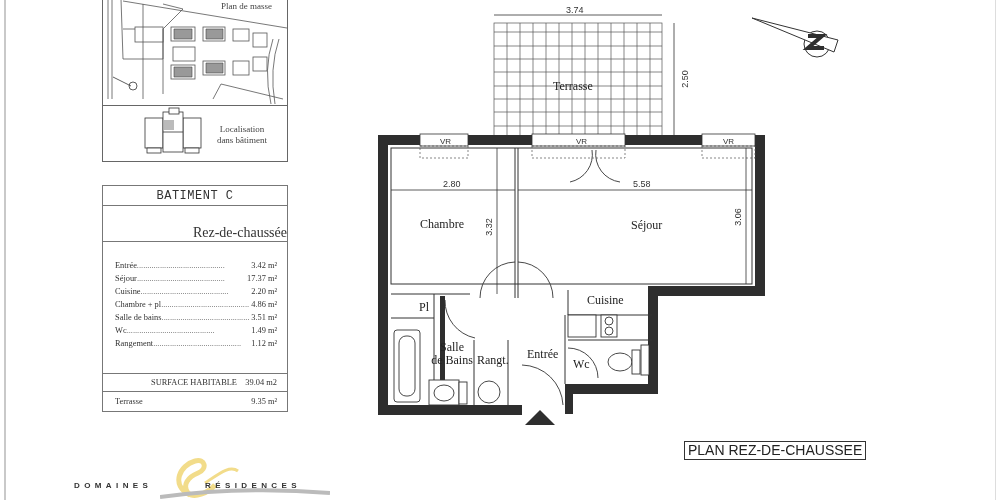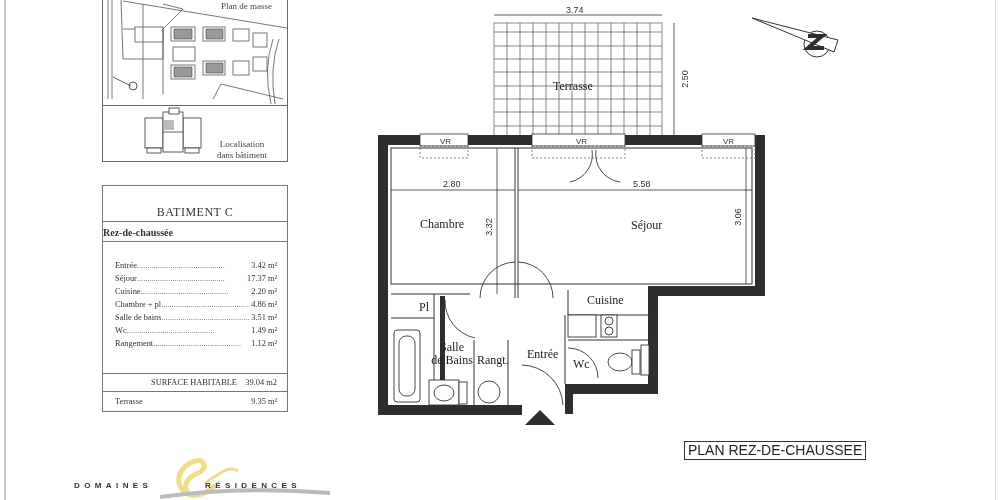--- a/index.html
+++ b/index.html
@@ -13,21 +13,21 @@
   .box { position:absolute; border:1px solid #666; background:#fff; }
   .masse-label { position:absolute; font-size:9px; color:#444; }
   .loc-label { position:absolute; font-size:9px; color:#444; text-align:center; line-height:11px; }
 
   
   .tbl { position:absolute; left:102px; top:185px; width:184px; height:225px; border:1px solid #777; }
   .tbl .row { position:absolute; left:0; right:0; border-bottom:1px solid #777; }
   .tbl .title { font-size:12px; letter-spacing:0.5px; text-align:center; }
   .tbl .apt { font-size:11.5px; }
   .tbl .num { font-size:10px; text-align:center; }
-  .tbl .level { font-size:10px; text-align:left;font-weight:bold; }
+  .tbl .level { font-size:14px; text-align:right; }
   .tbl .line { position:absolute; left:12px; right:10px; font-size:8.4px; display:flex; justify-content:space-between; color:#333; }
   .tbl .line .dots { flex:1; overflow:hidden; white-space:nowrap; color:#555; }
   .tbl .total { font-size:8.4px;padding-left:36px; }
   .dim { position:absolute; font-family:"Liberation Sans","DejaVu Sans",sans-serif; font-size:9px; color:#333; }
   .room { position:absolute; font-family:"Liberation Serif","DejaVu Serif",serif; font-size:12px; color:#222; text-align:center; line-height:13px; }
   .plan-title { position:absolute; left:684px; top:441px; border:1px solid #333; padding:0 3px;
                 font-family:"Liberation Sans","DejaVu Sans",sans-serif; font-size:14px; color:#222; line-height:17px; }
   .logo { position:absolute; font-family:"Liberation Sans","DejaVu Sans",sans-serif; font-size:8px; font-weight:bold; letter-spacing:4.4px; color:#333; }
 </style>
 </head>
@@ -80,28 +80,28 @@
       <rect x="6" y="12" width="18" height="30"></rect>
       <rect x="44" y="12" width="18" height="30"></rect>
       <rect x="24" y="6" width="20" height="40"></rect>
       <rect x="30" y="2" width="10" height="6"></rect>
       <rect x="8" y="42" width="14" height="5"></rect>
       <rect x="46" y="42" width="14" height="5"></rect>
     </g>
     <rect x="25" y="14" width="10" height="10" fill="#bbb"></rect>
     <line x1="24" y1="26" x2="44" y2="26" stroke="#333" stroke-width="0.8"></line>
   </svg>
-  <div class="loc-label serif" style="left:104px; top:18px; width:70px;margin-top:15px;">
+  <div class="loc-label serif" style="left:104px; top:18px; width:70px;">
     <span>Localisation</span><br>
     <span>dans bâtiment</span>
   </div>
 </div>
 
 <div class="tbl serif">
-  <div class="row title" style="top:16px; height:19px; line-height:20px;">BATIMENT C</div>
+  <div class="row title" style="top:0; height:19px; line-height:20px;font-family:Liberation Mono, monospace;">BATIMENT C</div>
   <div class="row level" style="top:40px; height:15px; line-height:14px;">Rez-de-chaussée</div>
 
   <div class="line" style="top:75px;">
       <span>Entrée</span>
       <span class="dots">..........................................</span>
       <span>3.42 m²</span>
     </div>
   <div class="line" style="top:88px;">
       <span>Séjour</span>
       <span class="dots">..........................................</span>

